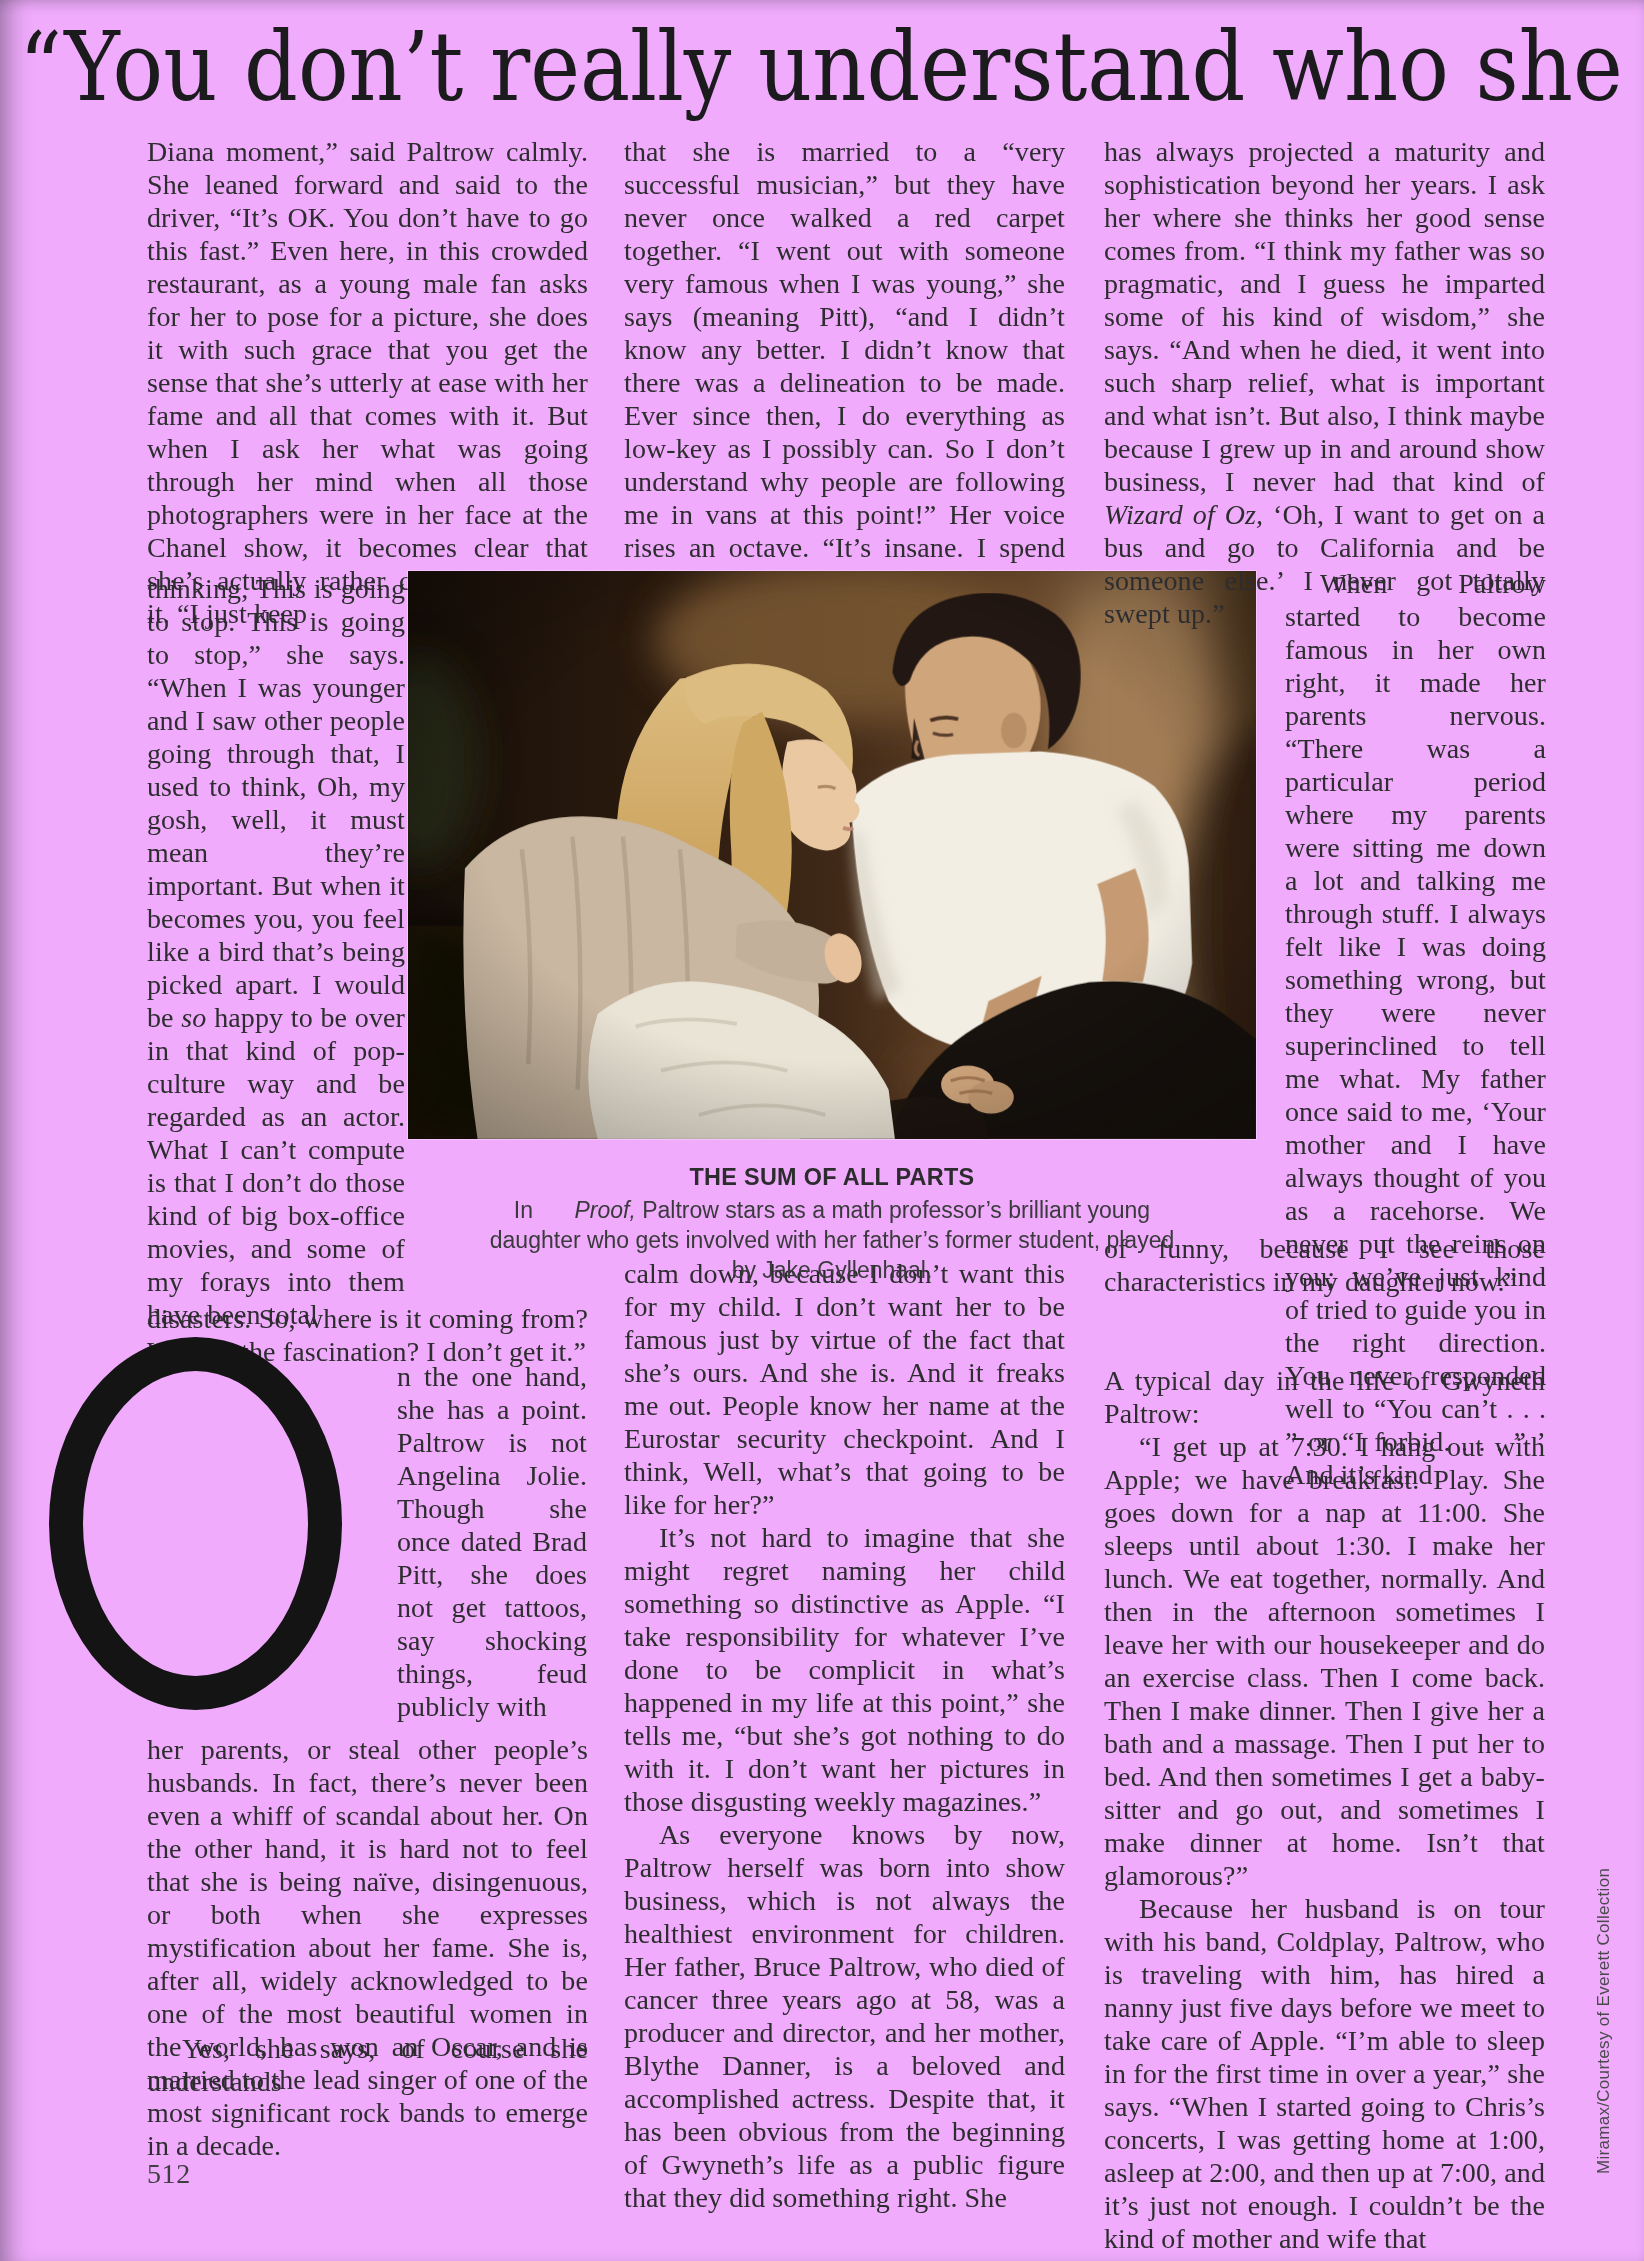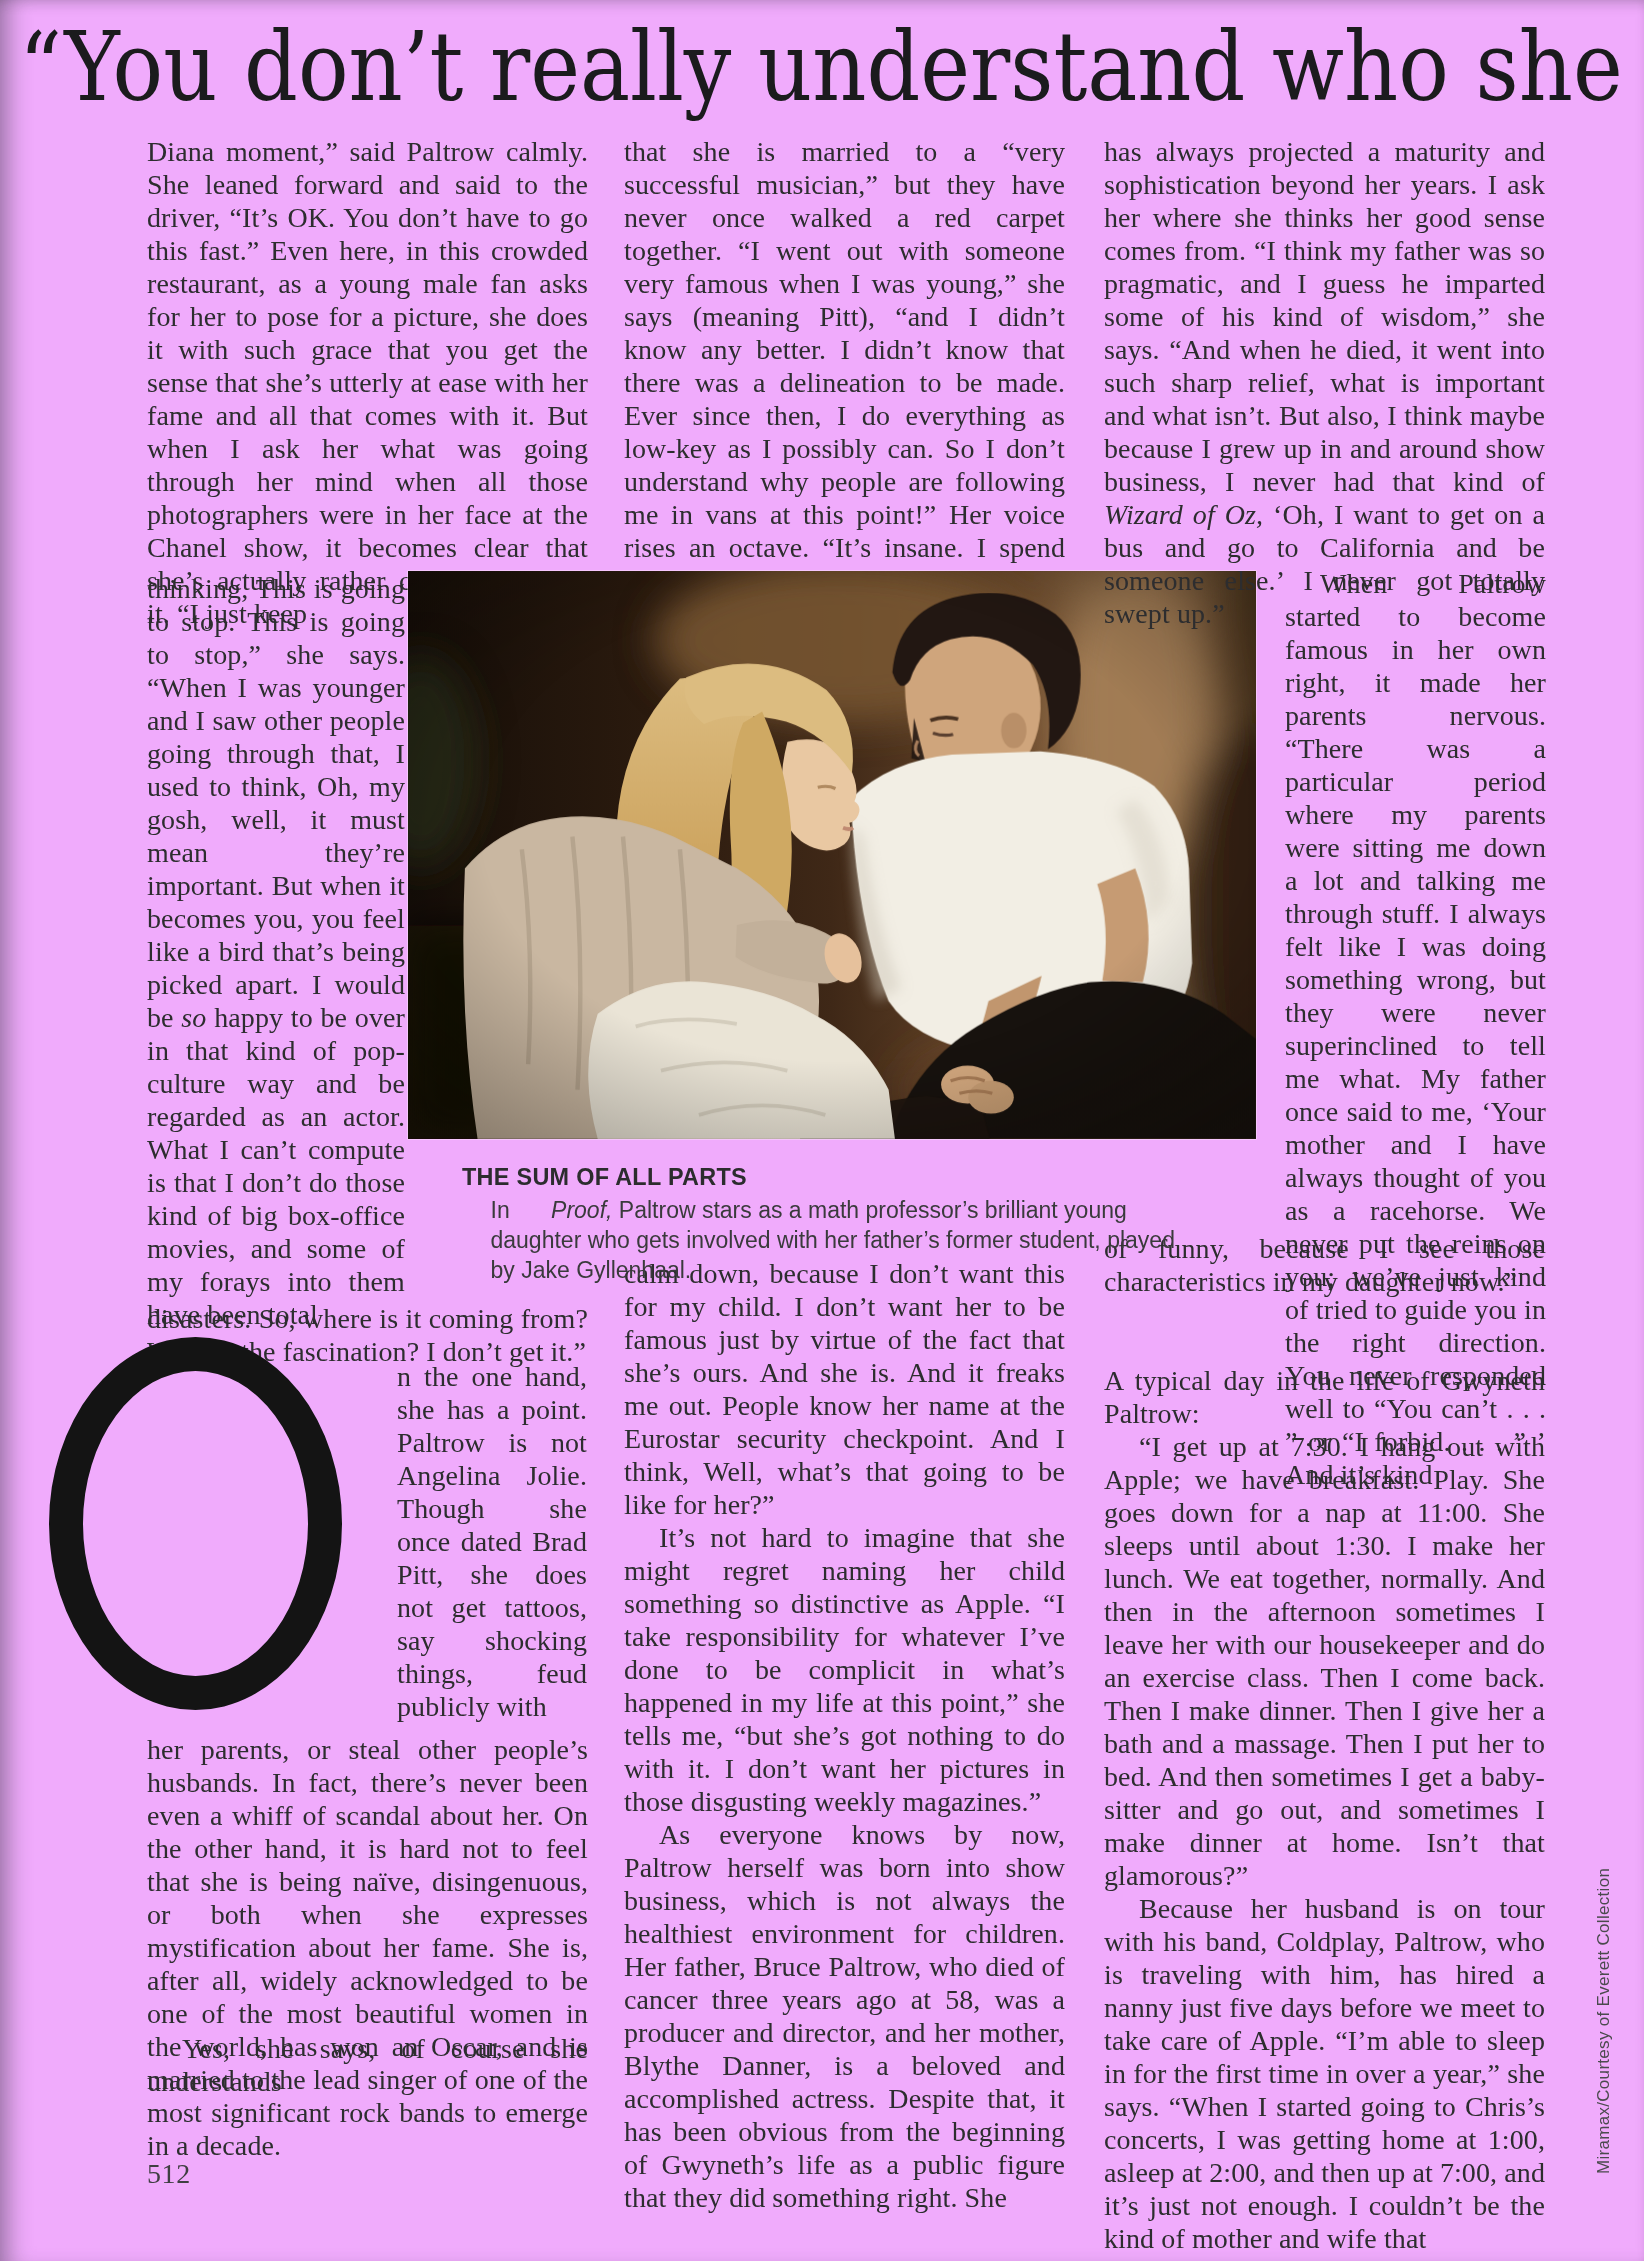--- a/index.html
+++ b/index.html
@@ -41,21 +41,21 @@
   .c3c{left:1104px;top:1232px;width:441px;}
   .c3d{left:1104px;top:1364px;width:441px;}
   
   .photo{
     position:absolute;left:408px;top:571px;width:848px;height:568px;margin:0;
     box-shadow:0 0 0 0.6px rgba(255,255,255,.55);overflow:hidden;background:#2b1c11;
   }
   .photo svg{display:block;}
   
   .caption{
-    position:absolute;left:462px;top:1163px;width:772px;text-align:left;
+    position:absolute;left:446px;top:1163px;width:772px;text-align:center;
     font-family:"Liberation Sans","DejaVu Sans",sans-serif;color:#333335;z-index:6;
   }
   .cap-title{font-size:23.4px;font-weight:700;letter-spacing:0.3px;line-height:28px;color:#2c2c2e;}
   .cap-body{font-size:23px;font-weight:400;line-height:30px;margin-top:3.8px;color:#3a3a3c;max-width:715px;margin-left:auto;margin-right:auto;}
   .cap-body i{font-style:italic;margin-left:35px;}
   .pagenum{position:absolute;left:147px;top:2158px;font-size:28px;color:#3f3f42;letter-spacing:0.6px;}
   .credit{
     position:absolute;left:1594px;top:1763px;height:411px;
     font-family:"Liberation Sans","DejaVu Sans",sans-serif;font-size:17px;color:#4a4a4d;
     writing-mode:vertical-rl;transform:rotate(180deg);letter-spacing:0.3px;white-space:nowrap;

